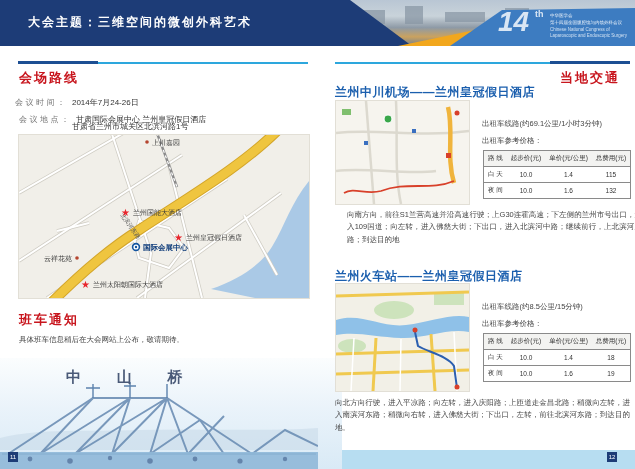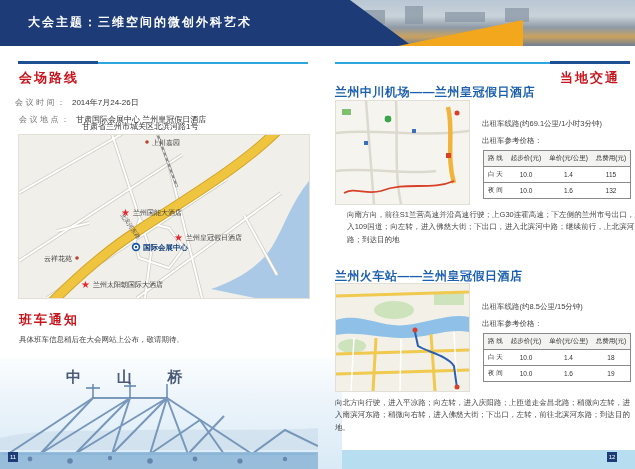--- a/index.html
+++ b/index.html
@@ -47,36 +47,46 @@
   <div class="abs header-photo">
     <div class="hp-bldg" style="left:20px;top:10px;width:30px;height:14px;"></div>
     <div class="hp-bldg" style="left:70px;top:6px;width:18px;height:18px;"></div>
     <div class="hp-bldg" style="left:110px;top:12px;width:40px;height:10px;"></div>
     <div class="hp-bldg" style="left:170px;top:8px;width:24px;height:14px;"></div>
   </div>
   <div class="abs header-navy">
     <div class="theme">大会主题：三维空间的微创外科艺术</div>
   </div>
   <div class="abs header-orange"></div>
+  <div class="abs header-panel">
+    <span class="n14">14</span>
+    <span class="nth">th</span>
+    <div class="logo-text">
+      <div>中华医学会</div>
+      <div>第十四届全国腹腔镜与内镜外科会议</div>
+      <div class="en">Chinese National Congress of</div>
+      <div class="en">Laparoscopic and Endoscopic Surgery</div>
+    </div>
+  </div>
 </div>
 
 <div class="abs rule-thick" style="left:18px;top:61px;width:80px;"></div>
 <div class="abs rule-thin" style="left:98px;top:62px;width:210px;"></div>
 
 <div class="abs h-red" style="left:19px;top:69px;">会场路线</div>
 
 <div class="abs" style="left:15px;top:91px;">
   <span class="lbl">会议时间：</span>
   <span class="val">2014年7月24-26日</span>
 </div>
 <div class="abs" style="left:19px;top:108px;">
   <span class="lbl">会议地点：</span>
   <span class="val">甘肃国际会展中心  兰州皇冠假日酒店</span>
 </div>
-<div class="abs val" style="left:72px;top:121px;margin-left:10px;">甘肃省兰州市城关区北滨河路1号</div>
+<div class="abs val" style="left:72px;top:121px;">甘肃省兰州市城关区北滨河路1号</div>
 
 <div class="abs map-frame" style="left:18px;top:134px;width:290px;height:163px;">
   <svg width="290" height="163" viewBox="0 0 290 163">
 
     <path d="M 290,46 C 272,68 266,90 254,110 C 244,128 222,144 192,154 L 236,163 L 290,163 Z" fill="#aac9e6"></path>
 
     <g stroke="#cfccc3" stroke-width="3.5" fill="none">
       <path d="M 0,58 L 108,-4"></path>
         <path d="M 0,126 L 163,20"></path>
         <path d="M 28,163 L 208,44"></path>

